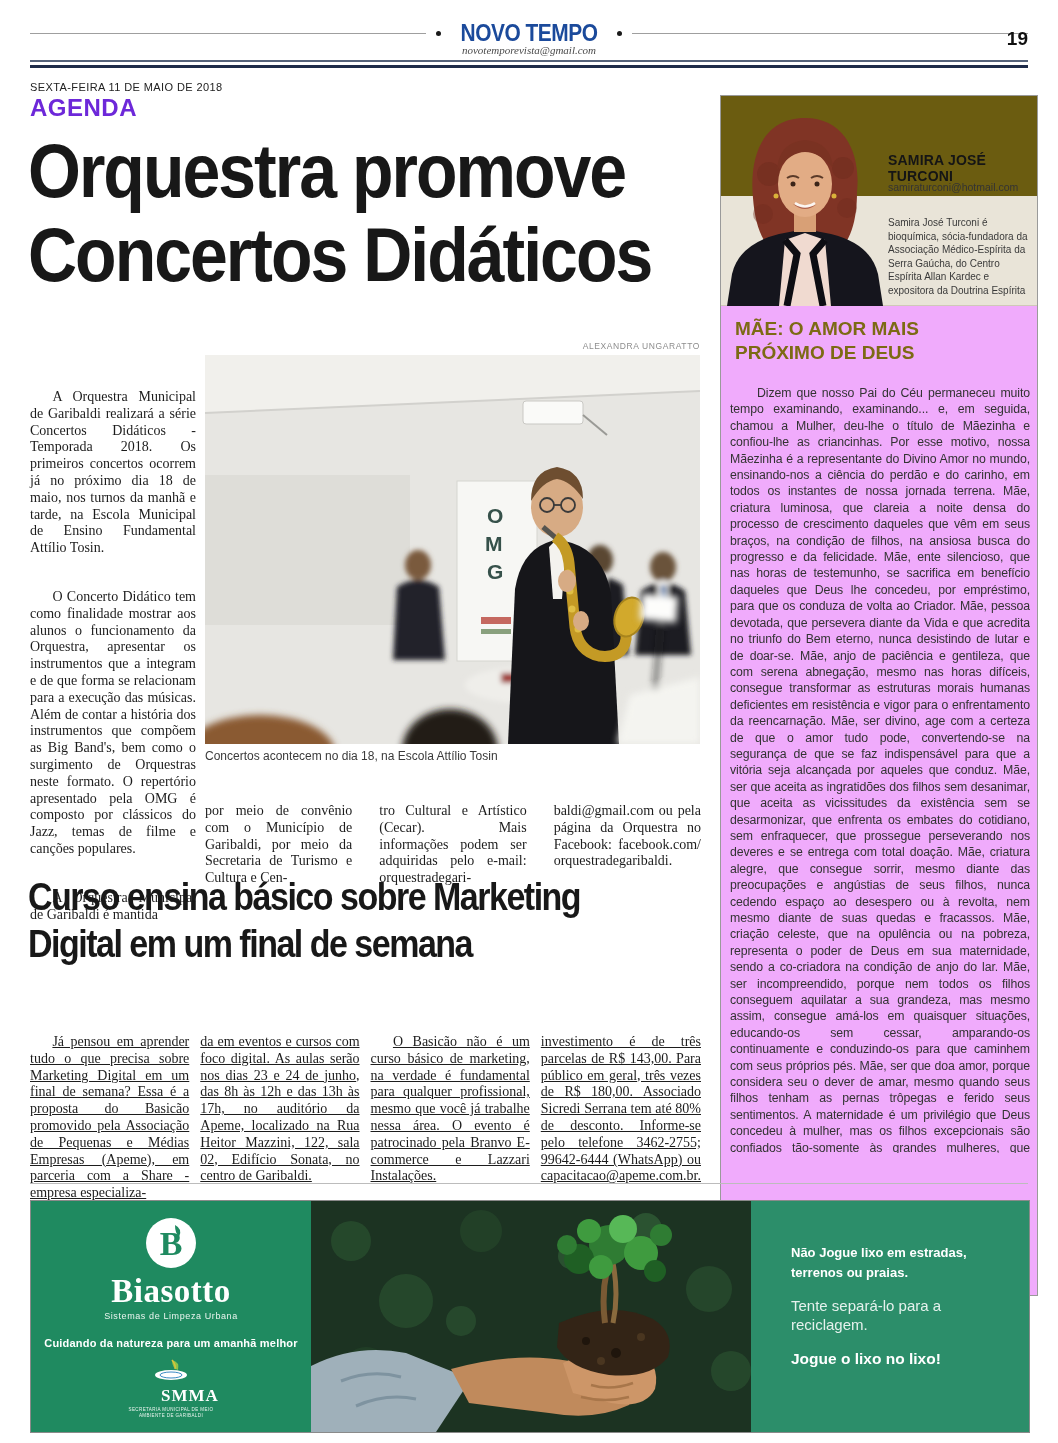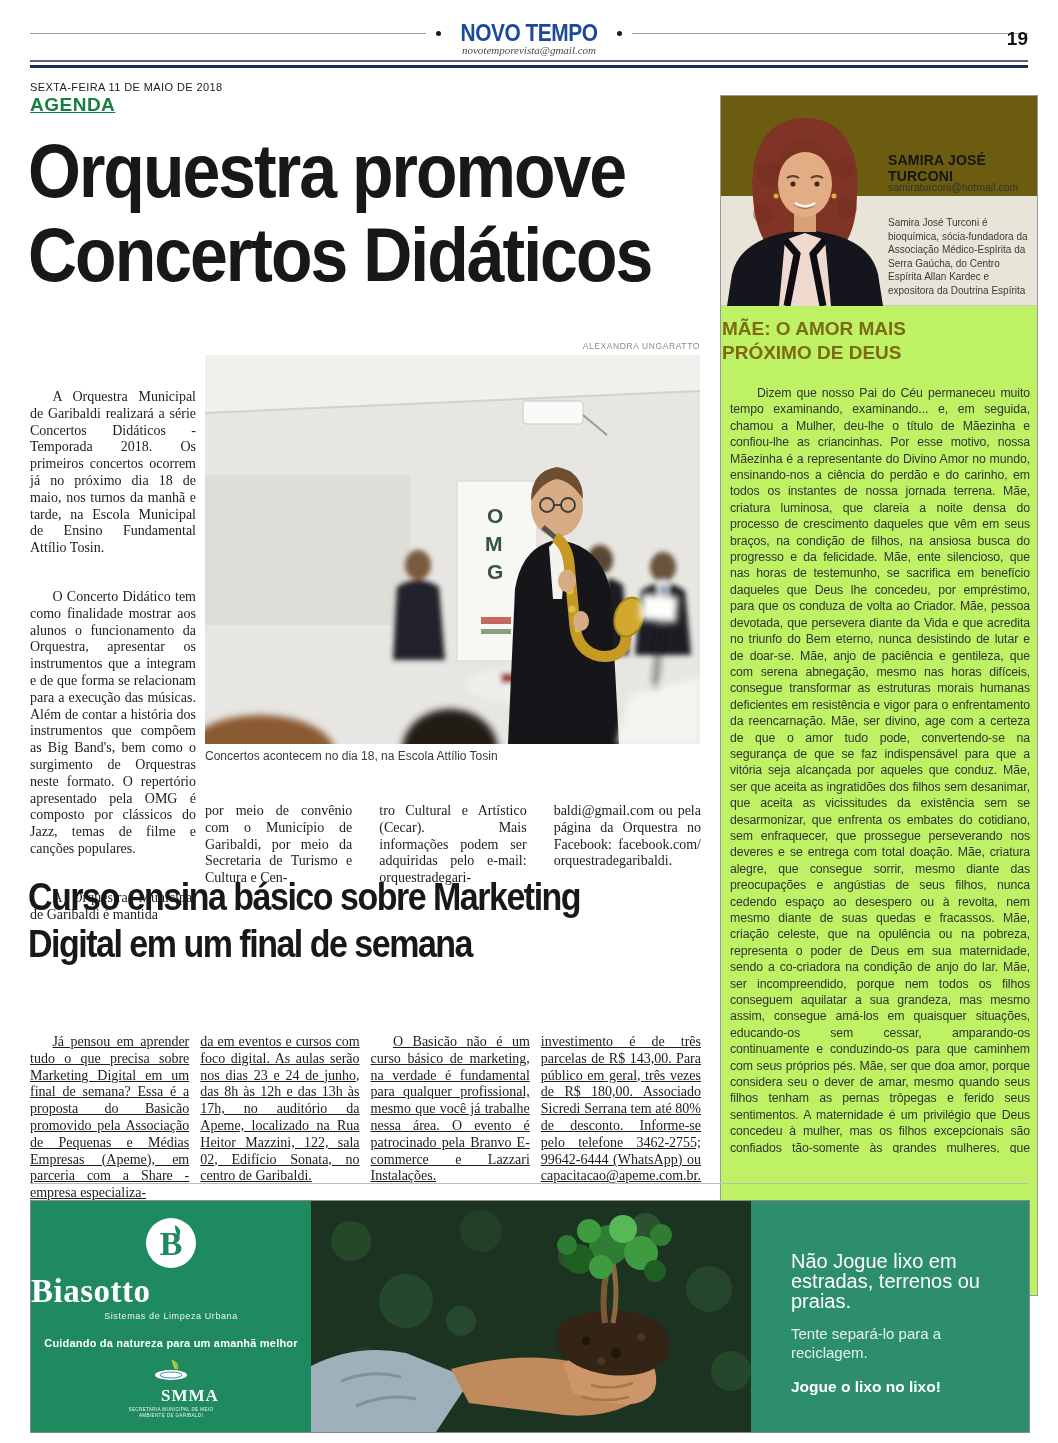--- a/index.html
+++ b/index.html
@@ -15,80 +15,80 @@
   .mast-dot { width:5px; height:5px; background:#1a1a1a; border-radius:50%; margin:0 10px; flex:0 0 auto; }
   .mast-title { font-weight:bold; font-size:22px; letter-spacing:-0.5px; color:#1b4a9b;
     padding:0 6px; transform:scale(0.95,1.1); white-space:nowrap; }
   .mast-email { position:absolute; top:44px; left:0; width:100%; text-align:center;
     font:italic 11px "Liberation Serif", serif; color:#4a4a4a; }
   .mast-date { position:absolute; top:36px; left:30px; font-size:11px; letter-spacing:0.4px; color:#222;margin-top:45px; }
   .mast-page { position:absolute; top:28px; right:30px; font-size:19px; font-weight:bold; color:#101010; }
   .double-rule { position:absolute; top:60px; left:30px; right:30px; height:8px;
     border-top:2px solid #55627a; border-bottom:3px solid #1e2b49; }
   
-  .agenda { position:absolute; top:94px; left:30px; font-size:19px; font-weight:bold;
-    letter-spacing:0.5px; color:#15803d;text-decoration:underline; }
+  .agenda { position:absolute; top:94px; left:30px; font-size:24px; font-weight:bold;
+    letter-spacing:0.5px; color:#6d28d9; }
   .headline { position:absolute; top:128px; left:28px; width:690px;
     font-weight:bold; font-size:68px; line-height:84px; letter-spacing:-2px; color:#181818; }
   .headline span { display:inline-block; transform:scale(1,1.12); transform-origin:left center; white-space:nowrap; }
   
   .serif-body p { font:14px/16.8px "Liberation Serif", serif; color:#1c1c1c;
     text-align:justify; text-indent:1.6em;margin-top:32px; }
   .left-col { position:absolute; top:357px; left:30px; width:166px; }
   .photo-credit { position:absolute; top:341px; left:205px; width:495px; text-align:right;
     font-size:8.5px; letter-spacing:0.6px; color:#8d8d8d; }
   .photo { position:absolute; top:355px; left:205px; width:495px; height:389px;
     background:#dcdbd7; overflow:hidden; }
   .photo svg { display:block; width:100%; height:100%; }
   .caption { position:absolute; top:749px; left:205px; width:495px; font-size:12px; color:#3a3a3a; }
   .cont-cols { position:absolute; top:771px; left:205px; width:496px; display:flex; gap:27px; }
   .cont-cols > div { flex:1; }
   .cont-cols p { text-indent:0; }
   
   .sidebar { position:absolute; top:95px; left:720px; width:318px; height:1201px;
-    border:1px solid #9a9a9a; background:#bef264; overflow:hidden; }
+    border:1px solid #9a9a9a; background:#f0abfc; overflow:hidden; }
   .sb-band { position:absolute; top:0; left:0; right:0; height:100px; background:#6b5c10; }
   .sb-beige { position:absolute; top:100px; left:0; right:0; height:110px; background:#e9e4d8;
     border-bottom:1px solid #cfc9b8; }
   .sb-portrait { position:absolute; top:8px; left:6px; width:156px; height:202px; }
   .sb-portrait svg { width:100%; height:100%; display:block; }
   .sb-name { position:absolute; top:56px; left:167px; width:146px; font-size:14px; font-weight:bold;
     letter-spacing:0.2px; color:#151515; }
   .sb-email { position:absolute; top:85px; left:167px; width:146px; font-size:10.5px; color:#333; }
   .sb-bio { position:absolute; top:120px; left:167px; width:148px; font-size:10px; line-height:13.6px; color:#3a3a3a; }
-  .sb-title { position:absolute; top:221px; left:1px; width:280px;
+  .sb-title { position:absolute; top:221px; left:14px; width:280px;
     font-size:19px; line-height:24px; font-weight:bold; color:#7c6a14; }
   .sb-body { position:absolute; top:289px; left:9px; width:300px; height:768px; overflow:hidden;
     font-size:12.3px; line-height:16.4px; letter-spacing:-0.1px; text-align:justify;
     text-indent:2.2em; color:#333; }
   
   .headline2 { position:absolute; top:874px; left:28px; width:680px;
     font-weight:bold; font-size:34px; line-height:47px; letter-spacing:-1.5px; color:#181818; }
   .headline2 span { display:inline-block; transform:scale(1,1.12); transform-origin:left center; white-space:nowrap; }
   .mk-cols { position:absolute; top:1002px; left:30px; width:671px; display:flex; gap:11px;text-decoration:underline; }
   .mk-cols > div { flex:1; }
   .pre-ad-rule { position:absolute; top:1183px; left:30px; right:30px; border-top:1px solid #bcbcbc; }
   
   .ad { position:absolute; top:1200px; left:30px; width:1000px; height:233px;
     border:1px solid #8a8a8a; display:flex; overflow:hidden; }
   .ad-left { width:280px; flex:0 0 280px; background:#1f8a60; position:relative; color:#fff; }
   .ad-photo { width:440px; flex:0 0 440px; }
   .ad-photo svg { display:block; width:100%; height:100%; }
   .ad-right { flex:1; background:#2c8e6a; color:#fff; padding:42px 18px 0 40px; }
   .ad-logo { position:absolute; top:16px; left:0; width:100%; text-align:center; }
-  .ad-brand { position:absolute; top:72px; width:100%; text-align:left;
+  .ad-brand { position:absolute; top:72px; width:100%; text-align:center;
     font:bold 33px "Liberation Serif", serif; letter-spacing:0.5px; }
   .ad-brand-sub { position:absolute; top:110px; width:100%; text-align:center;
     font-size:9px; letter-spacing:0.6px; color:#eaf5ef; }
   .ad-slogan { position:absolute; top:136px; width:100%; text-align:center;
     font-size:11px; font-weight:bold; letter-spacing:0.2px; }
   .ad-smma { position:absolute; top:158px; width:100%; text-align:center; }
   .ad-smma-name { font:bold 17px "Liberation Serif", serif; letter-spacing:1px; margin-top:1px;margin-left:38px; }
   .ad-smma-sub { font-size:4.5px; letter-spacing:0.4px; color:#eaf5ef; line-height:5.5px; width:90px; margin:1px auto 0; }
-  .ad-line1 { font-size:20px; font-weight:normal; line-height:20px; width:225px; margin-bottom:13px;margin-top:8px; }
+  .ad-line1 { font-size:13px; font-weight:bold; line-height:20px; width:225px; margin-bottom:13px; }
   .ad-line2 { font-size:15px; line-height:19px; color:rgba(255,255,255,0.88); width:230px; margin-bottom:16px; }
   .ad-line3 { font-size:15.5px; font-weight:bold; }
 </style>
 </head>
 <body>
 
 <div class="page">
 
   <div class="mast-row">
     <div class="mast-line"></div>

